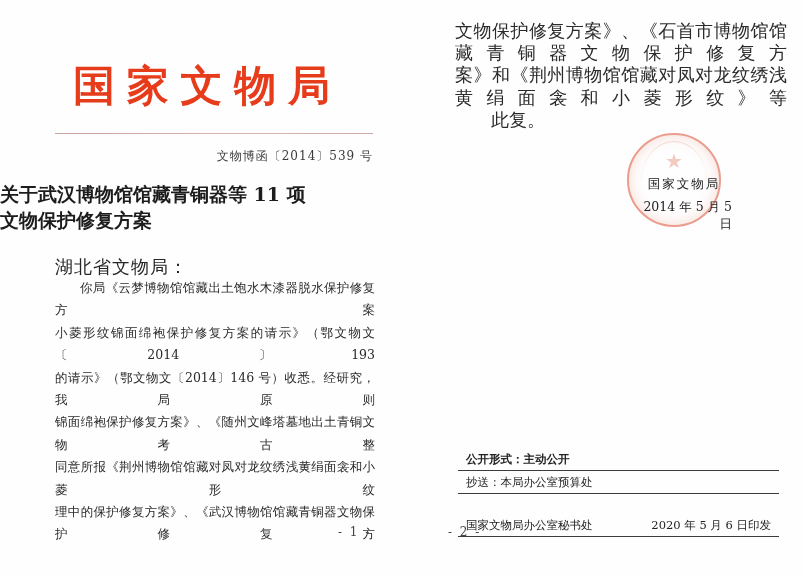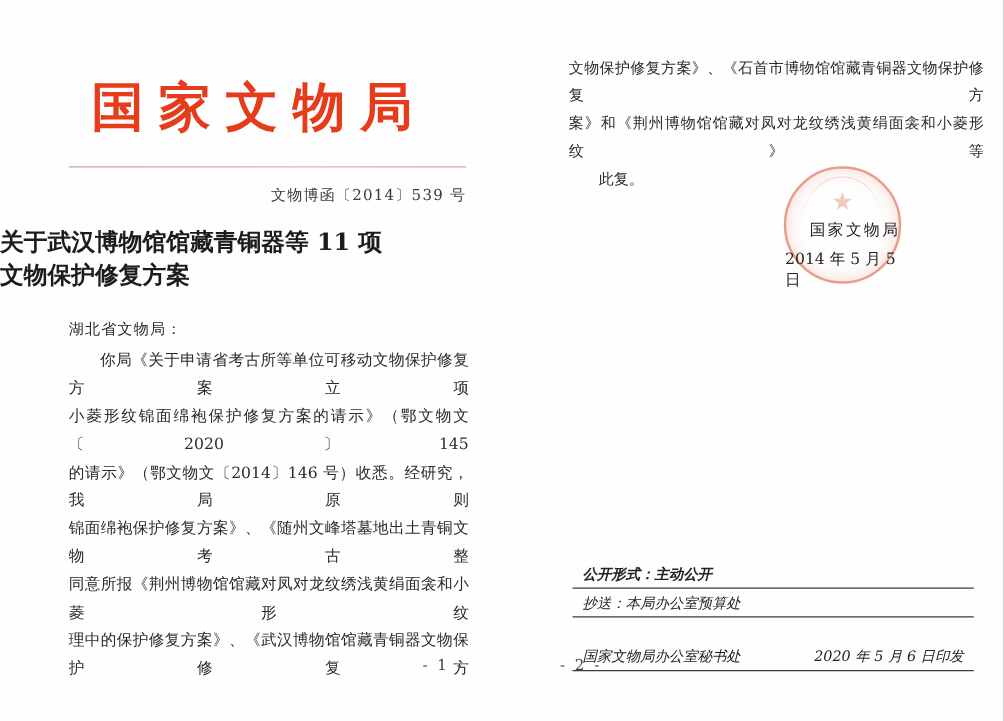--- a/index.html
+++ b/index.html
@@ -33,37 +33,37 @@
     position: absolute; top: 148px; left: 0; width: 373px;
     text-align: right; font-size: 12px; letter-spacing: 1px; color: #3a3a3a;
   }
   .doc-title {
     position: absolute; top: 181px; left: 0; width: 100%;
     text-align: left; font-size: 19px; font-weight: bold;
     line-height: 26px; color: #1c1c1c;
   }
   .recipient {
     position: absolute; top: 255px; left: 55px;
-    font-size: 12px; letter-spacing: 1px;
+    font-size: 18px; letter-spacing: 1px;
   }
   .body-p1 {
     position: absolute; top: 277px; left: 55px; width: 320px;
     font-size: 12.5px; line-height: 22.4px; color: #2a2a2a;
   }
   .line-just { text-align: justify; text-align-last: justify; }
   .indent-2 { text-indent: 2em; }
   .pagenum-1 {
     position: absolute; top: 525px; left: 338px;
     font-size: 12px; letter-spacing: 2px; color: #444;
   }
 
   
   .body-p2 {
-    position: absolute; top: 43px; left: 25px; width: 332px;
-    font-size: 12px; line-height: 22.2px; color: #2a2a2a;
+    position: absolute; top: 20px; left: 25px; width: 332px;
+    font-size: 18px; line-height: 22.2px; color: #2a2a2a;
   }
   .seal {
     position: absolute; top: 133px; left: 197px;
     width: 94px; height: 94px; border-radius: 50%;
     border: 2.5px solid rgba(216, 76, 48, 0.55);
     box-shadow: inset 0 0 14px rgba(224, 110, 80, 0.25);
   }
   .seal-star {
     position: absolute; top: 14px; left: 0; width: 100%;
     text-align: center; font-size: 20px;
@@ -74,25 +74,25 @@
     position: absolute; top: 6px; left: 12px; width: 66px; height: 40px;
     border-radius: 50% 50% 0 0 / 100% 100% 0 0;
     border-top: 1.5px solid rgba(222, 104, 76, 0.22);
   }
   .signer {
     position: absolute; top: 176px; left: 213px; width: 82px;
     text-align: center; font-size: 12.5px; letter-spacing: 2px; color: #222;
   }
   .sign-date {
     position: absolute; top: 199px; left: 198px; width: 104px;
-    text-align: left; font-size: 12.5px; color: #222;
+    text-align: right; font-size: 12.5px; color: #222;
   }
   .footer-table {
     position: absolute; top: 448px; left: 28px; width: 321px;
-    font-size: 11.5px; color: #222; font-style: italic;
+    font-size: 11.5px; color: #222;
   }
   .f-row { padding: 4px 8px 3px 8px; border-bottom: 1px solid #3c3c3c; }
   .f-row.bold { font-weight: bold; }
   .f-row.split { display: flex; justify-content: space-between; margin-top: 20px; }
   .f-row.last { border-bottom: none; }
   .proof-gap { display: inline-block; width: 46px; }
   .pagenum-2 {
     position: absolute; top: 525px; left: 18px;
     font-size: 12px; letter-spacing: 2px; color: #444;
   }
@@ -111,22 +111,22 @@
     <div class="doc-number">文物博函〔2014〕539 号</div>
 
     <div class="doc-title">
       <div>关于武汉博物馆馆藏青铜器等 11 项</div>
       <div>文物保护修复方案</div>
     </div>
 
     <div class="recipient">湖北省文物局：</div>
 
     <div class="body-p1">
-      <div class="line-just indent-2">你局《关于申请省考古所等单位可移动文物保护修复方案立项</div>
-      <div class="line-just">小菱形纹锦面绵袍保护修复方案的请示》（鄂文物文〔2020〕145</div>
+      <div class="line-just indent-2">你局《云梦博物馆馆藏出土饱水木漆器脱水保护修复方案</div>
+      <div class="line-just">小菱形纹锦面绵袍保护修复方案的请示》（鄂文物文〔2014〕193</div>
       <div class="line-just">的请示》（鄂文物文〔2014〕146 号）收悉。经研究，我局原则</div>
       <div class="line-just">锦面绵袍保护修复方案》、《随州文峰塔墓地出土青铜文物考古整</div>
       <div class="line-just">同意所报《荆州博物馆馆藏对凤对龙纹绣浅黄绢面衾和小菱形纹</div>
       <div class="line-just">理中的保护修复方案》、《武汉博物馆馆藏青铜器文物保护修复方</div>
 
     </div>
 
     <div class="pagenum-1">- 1 -</div>
   </div>
 

